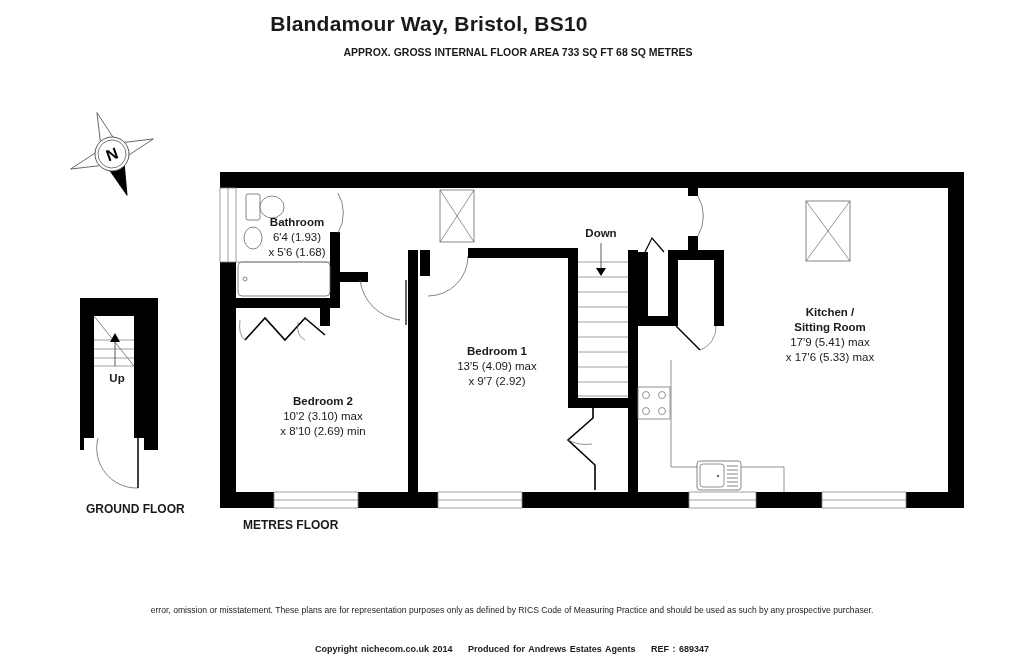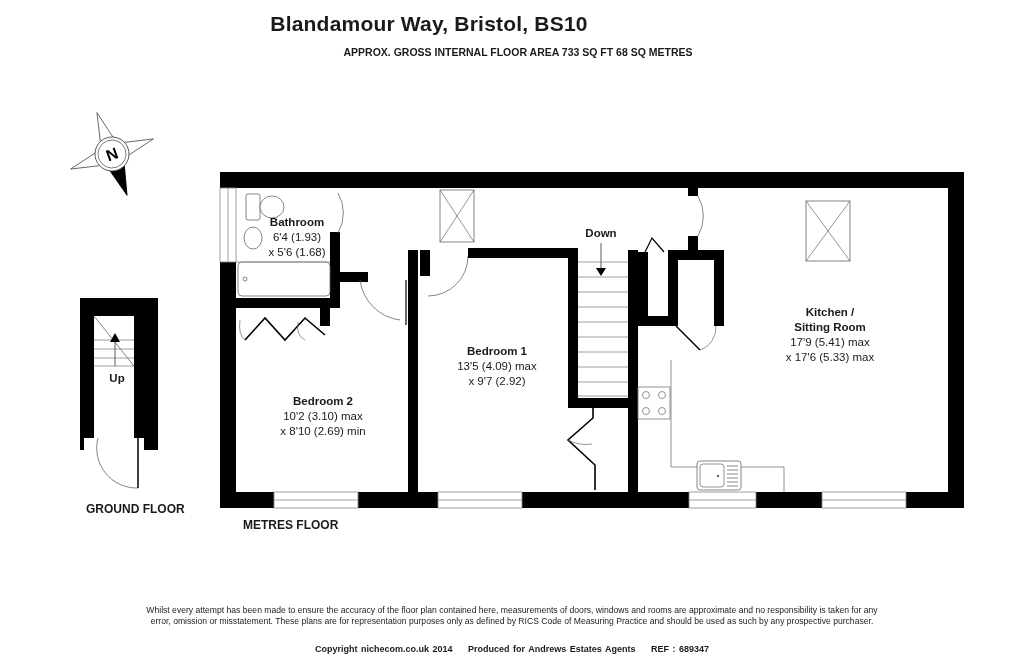--- a/index.html
+++ b/index.html
@@ -176,20 +176,19 @@
     <text x="830" y="346" class="room-label">17'9 (5.41) max</text>
     <text x="830" y="361" class="room-label">x 17'6 (5.33) max</text>
   </g>
   <text x="601" y="237" class="room-label room-name">Down</text>
 </svg>
 
 <div class="floor-label" style="left:62px; top:502px;">GROUND FLOOR</div>
 <div class="floor-label" style="left:219px; top:518px;">METRES FLOOR</div>
 
 <div class="disclaimer">
-  <div>Whilst every attempt has been made to ensure the accuracy of the floor plan contained here, measurements of doors, windows and rooms are approximate and no responsibility is taken for any</div>
   <div>error, omission or misstatement. These plans are for representation purposes only as defined by RICS Code of Measuring Practice and should be used as such by any prospective purchaser.</div>
 </div>
 <div class="copyright">
   <span>Copyright nichecom.co.uk 2014</span>
   <span>Produced for Andrews Estates Agents</span>
   <span>REF : 689347</span>
 </div>
 
 </body></html>

